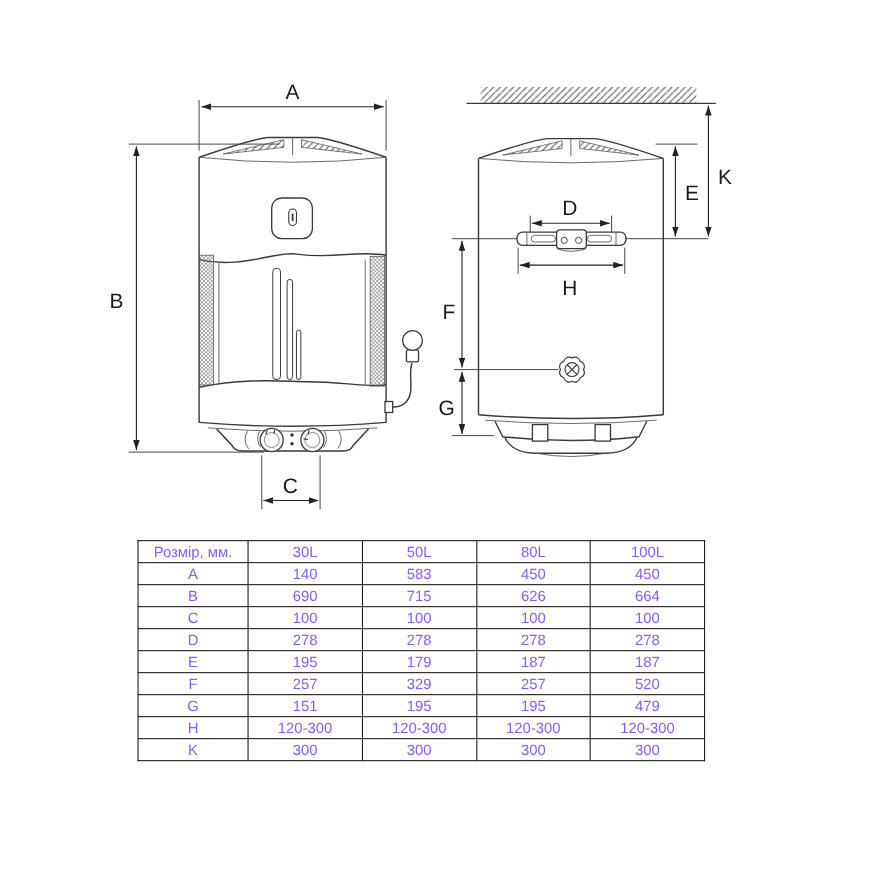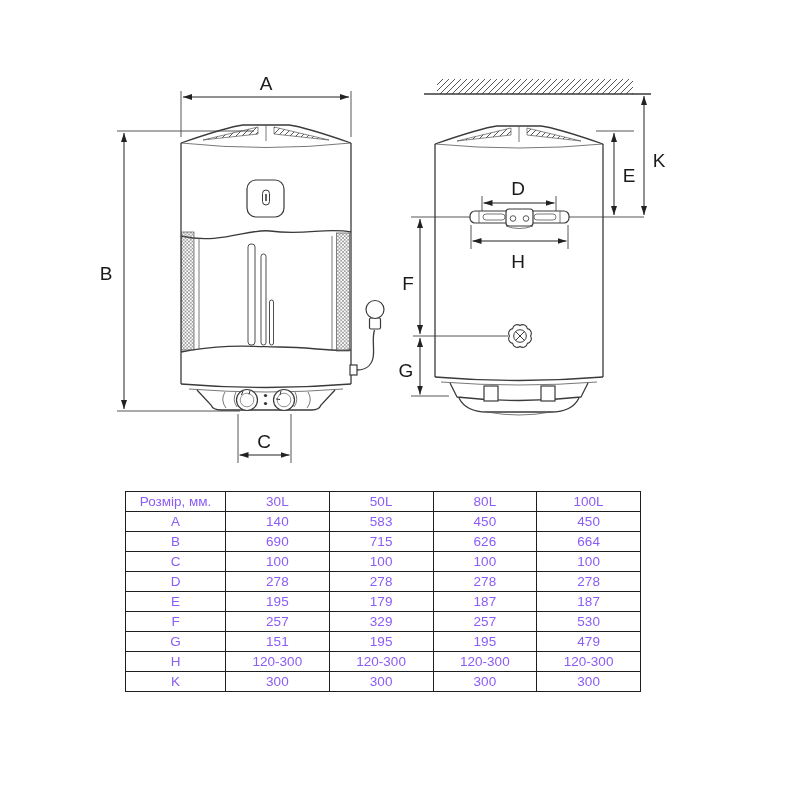--- a/index.html
+++ b/index.html
@@ -273,21 +273,21 @@
         <td>195</td>
         <td>179</td>
         <td>187</td>
         <td>187</td>
       </tr>
       <tr>
         <td>F</td>
         <td>257</td>
         <td>329</td>
         <td>257</td>
-        <td>530</td>
+        <td>520</td>
       </tr>
       <tr>
         <td>G</td>
         <td>151</td>
         <td>195</td>
         <td>195</td>
         <td>479</td>
       </tr>
       <tr>
         <td>H</td>

